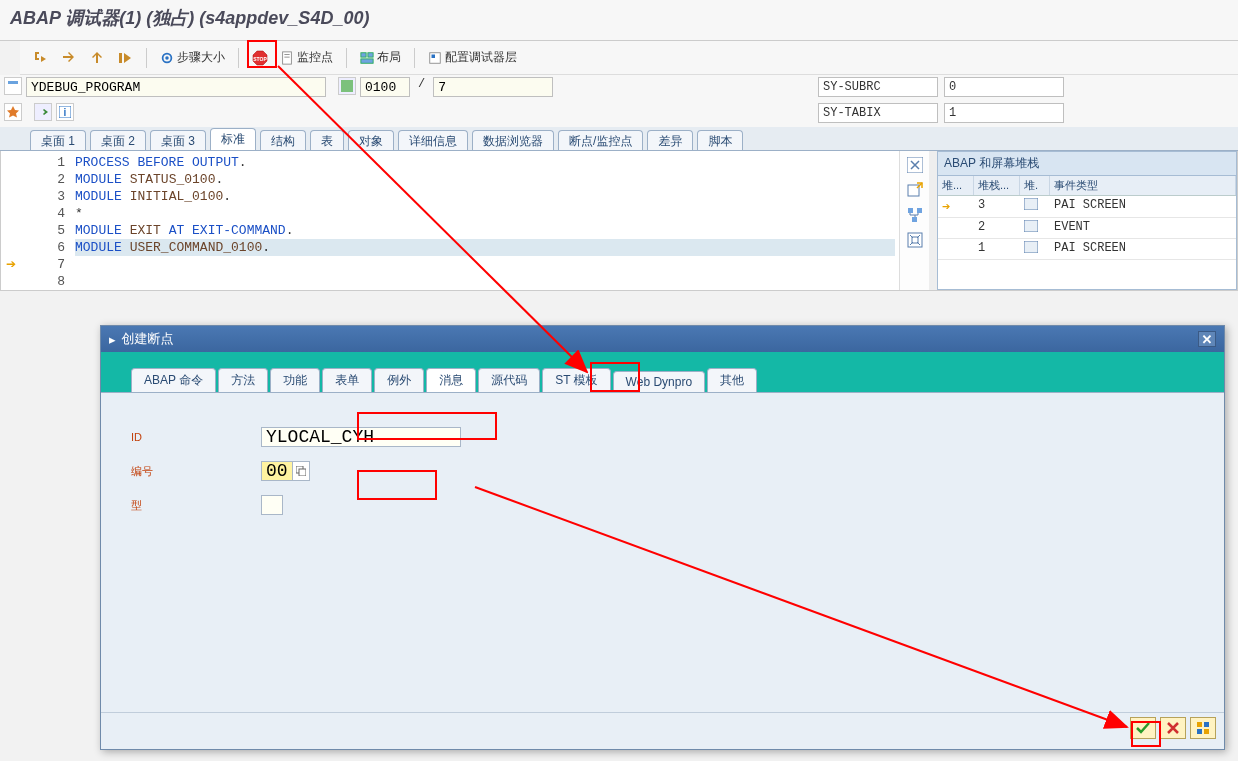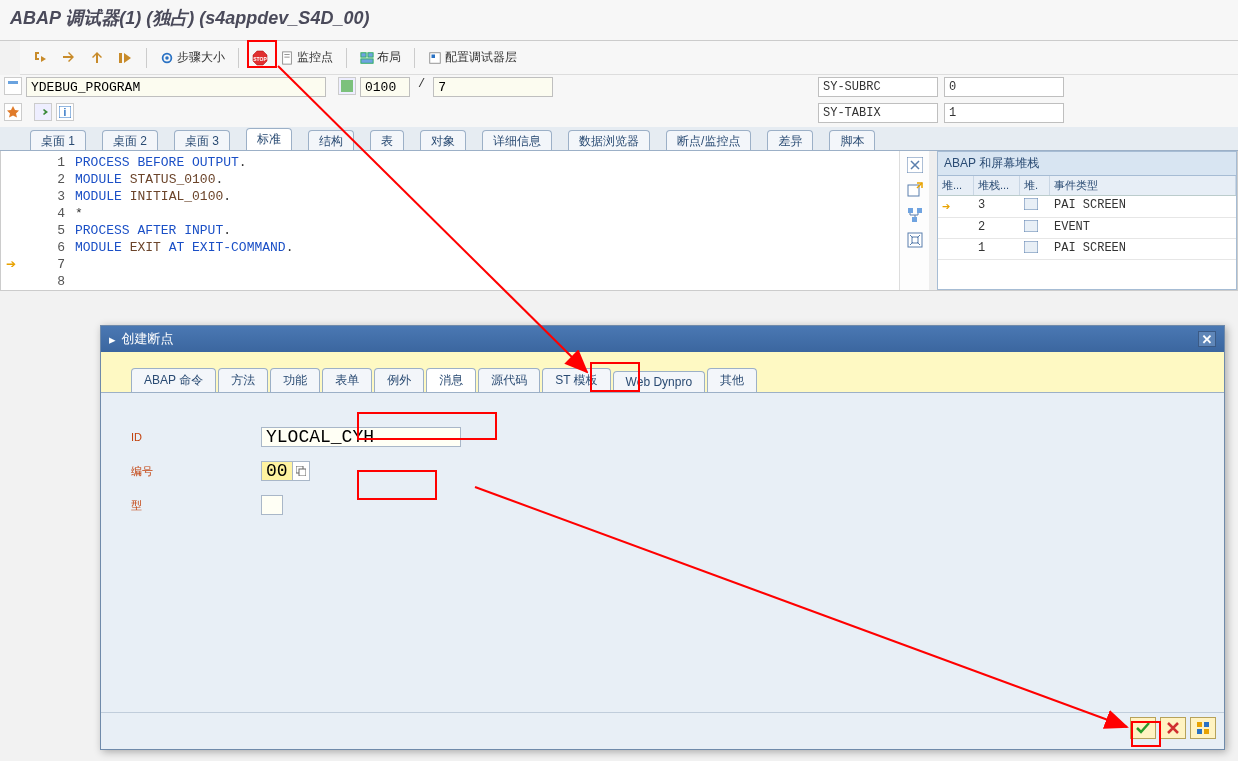--- a/index.html
+++ b/index.html
@@ -76,21 +76,21 @@
     padding-left: 30px;
     background:#e6ecf2;
     height: 24px;
     font-size:12px;
   }
   .tab {
     border: 1px solid #9cb0c7;
     border-bottom: none;
     background: #f3f6fa;
     padding: 3px 10px;
-    margin-right: 16px;
+    margin-right: 4px;
     border-radius: 4px 4px 0 0;
     color:#2a4b73;
     cursor:pointer;
     height:20px;
     line-height:14px;
   }
   .tab.active {
     background: #fff;
     height:22px;
     font-weight: normal;
@@ -184,21 +184,21 @@
     display:flex; align-items:center; justify-content:center;
     color:#fff;
     cursor:pointer;
     font-weight:bold;
   }
   .dialog-tabs {
     display:flex;
     align-items:flex-end;
     border-bottom: 1px solid #9cb0c7;
     padding: 16px 0 0 30px;
-    background:#fef9c3;
+    background:#14b8a6;
   }
   .dialog-tabs .dtab {
     border: 1px solid #9cb0c7;
     border-bottom:none;
     background:#f3f6fa;
     padding:3px 12px;
     margin-right:2px;
     border-radius: 4px 4px 0 0;
     color:#2a4b73;
     cursor:pointer;
@@ -423,22 +423,22 @@
         <div>5</div>
         <div>6</div>
         <div>7</div>
         <div>8</div>
       </div>
     <div class="code-lines" id="code-lines">
         <div><span class="kw">PROCESS BEFORE OUTPUT</span>.</div>
         <div>  <span class="kw">MODULE</span> <span class="id">STATUS_0100</span>.</div>
         <div>  <span class="kw">MODULE</span> <span class="id">INITIAL_0100</span>.</div>
         <div>*</div>
-        <div><span class="kw">PROCESS AFTER INPUT</span>.</div>
         <div>  <span class="kw">MODULE</span> <span class="id">EXIT</span> <span class="kw">AT EXIT-COMMAND</span>.</div>
+        <div style="background: rgb(219, 232, 240);">  <span class="kw">MODULE</span> <span class="id">USER_COMMAND_0100</span>.</div>
         <div>&nbsp;</div>
       </div>
   </div>
   <div class="side-icons">
     <span><svg width="16" height="16">
           <rect width="16" height="16" fill="#fff" stroke="#5a7fad"></rect>
           <path d="M4 4l8 8M12 4l-8 8" stroke="#5a7fad" stroke-width="1.5"></path>
         </svg></span>
     <span><svg width="16" height="16">
           <rect x="1" y="3" width="11" height="11" fill="#fff" stroke="#5a7fad"></rect>

